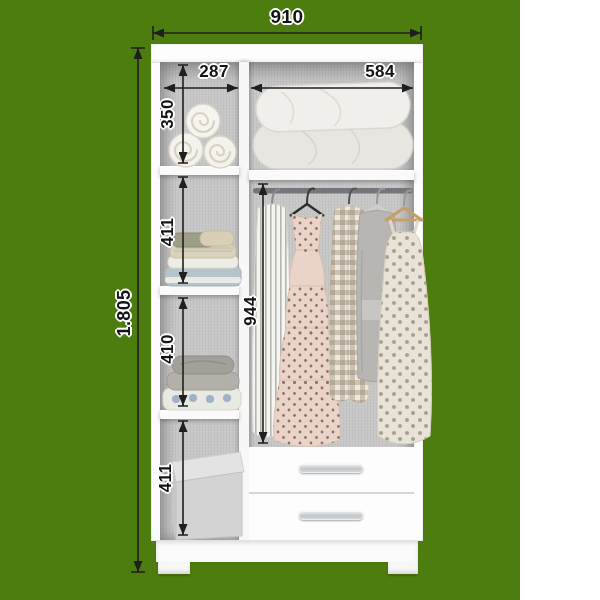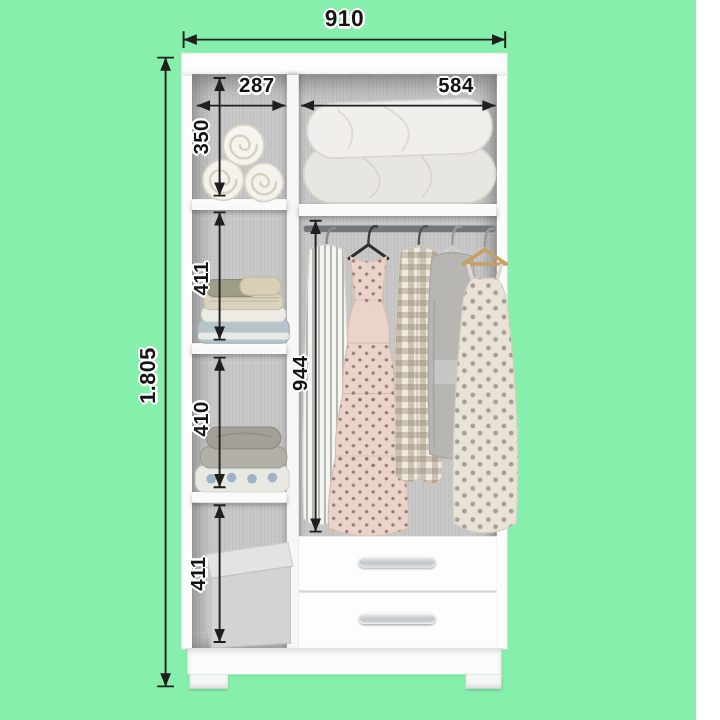--- a/index.html
+++ b/index.html
@@ -1,17 +1,17 @@
 <!DOCTYPE html>
 <html><head>
 <meta charset="utf-8">
 <style>
   html,body{margin:0;padding:0;background:#ffffff;}
   .stage{
-    position:relative;width:580px;height:600px;background:#86efac;overflow:hidden;
+    position:relative;width:520px;height:600px;background:#4d7c0f;overflow:hidden;
     font-family:"Liberation Sans",sans-serif;
   }
   .abs{position:absolute;}
   
   .cab-body{left:152px;top:45px;width:270px;height:495px;background:#fcfcfc;
     box-shadow:0 0 0 1px #ededed;}
   .cab-top{left:152px;top:45px;width:270px;height:17px;background:#fdfdfd;
     border-bottom:1px solid #e0e0e0;box-shadow:inset 0 -2px 3px rgba(0,0,0,.05);}
   .interior{left:160px;top:62px;width:254px;height:478px;background:#c7c7c7;
     background-image:

